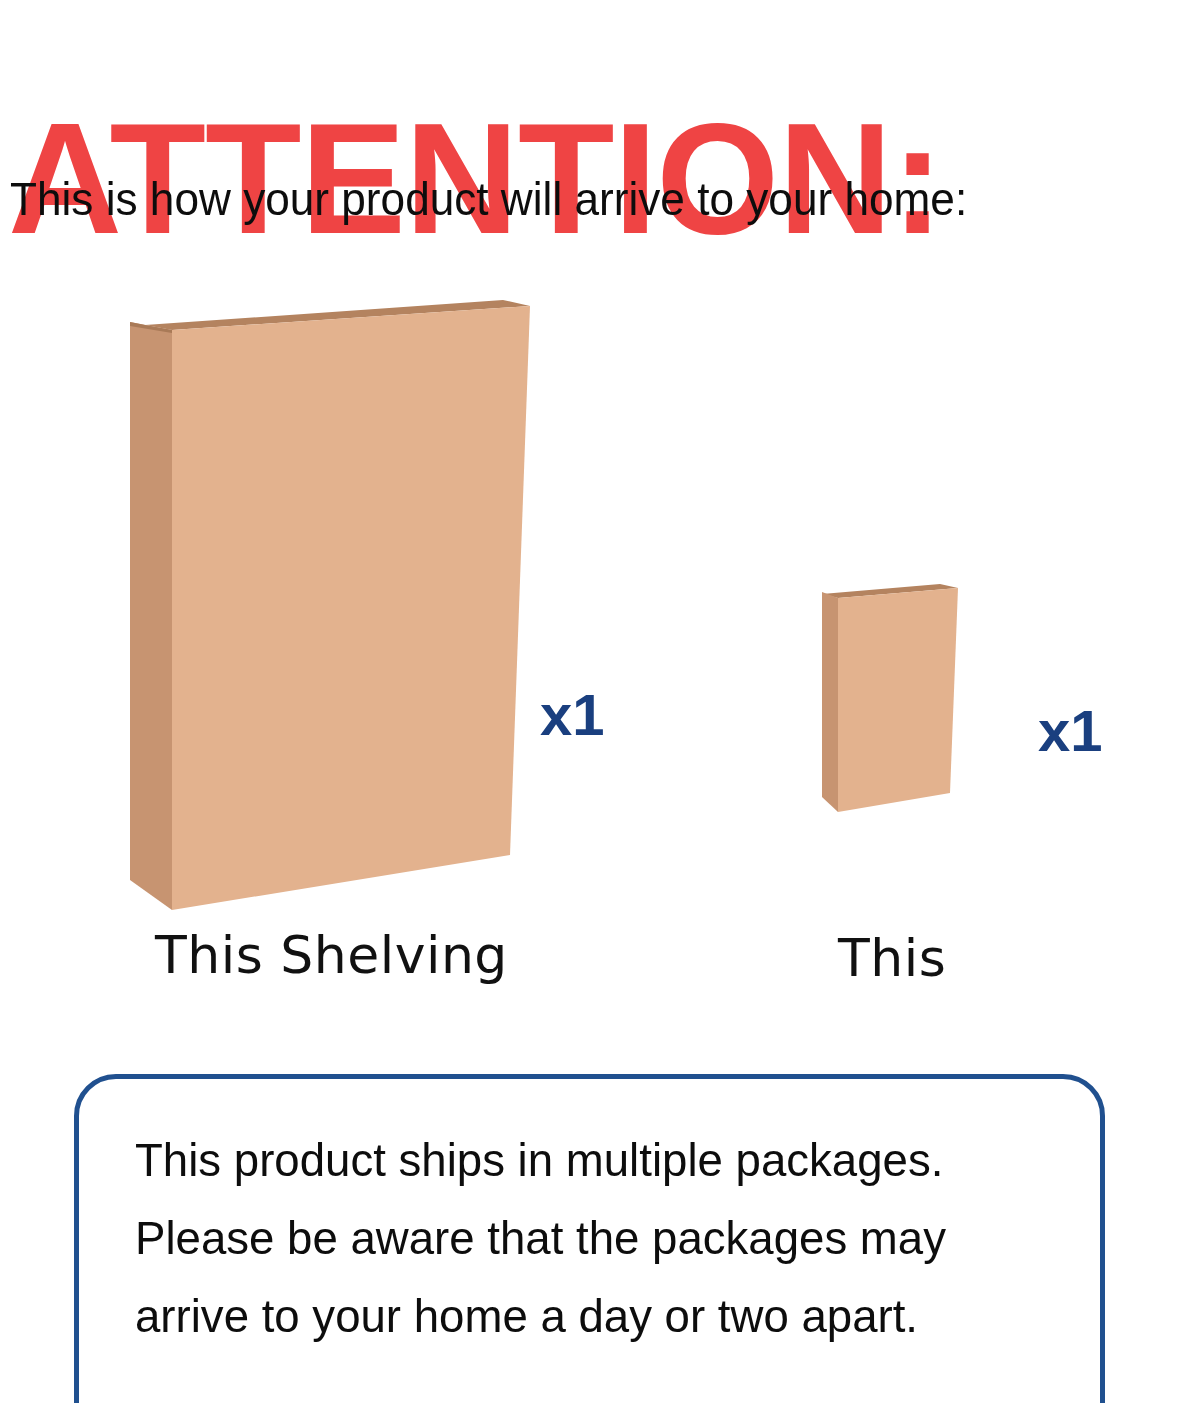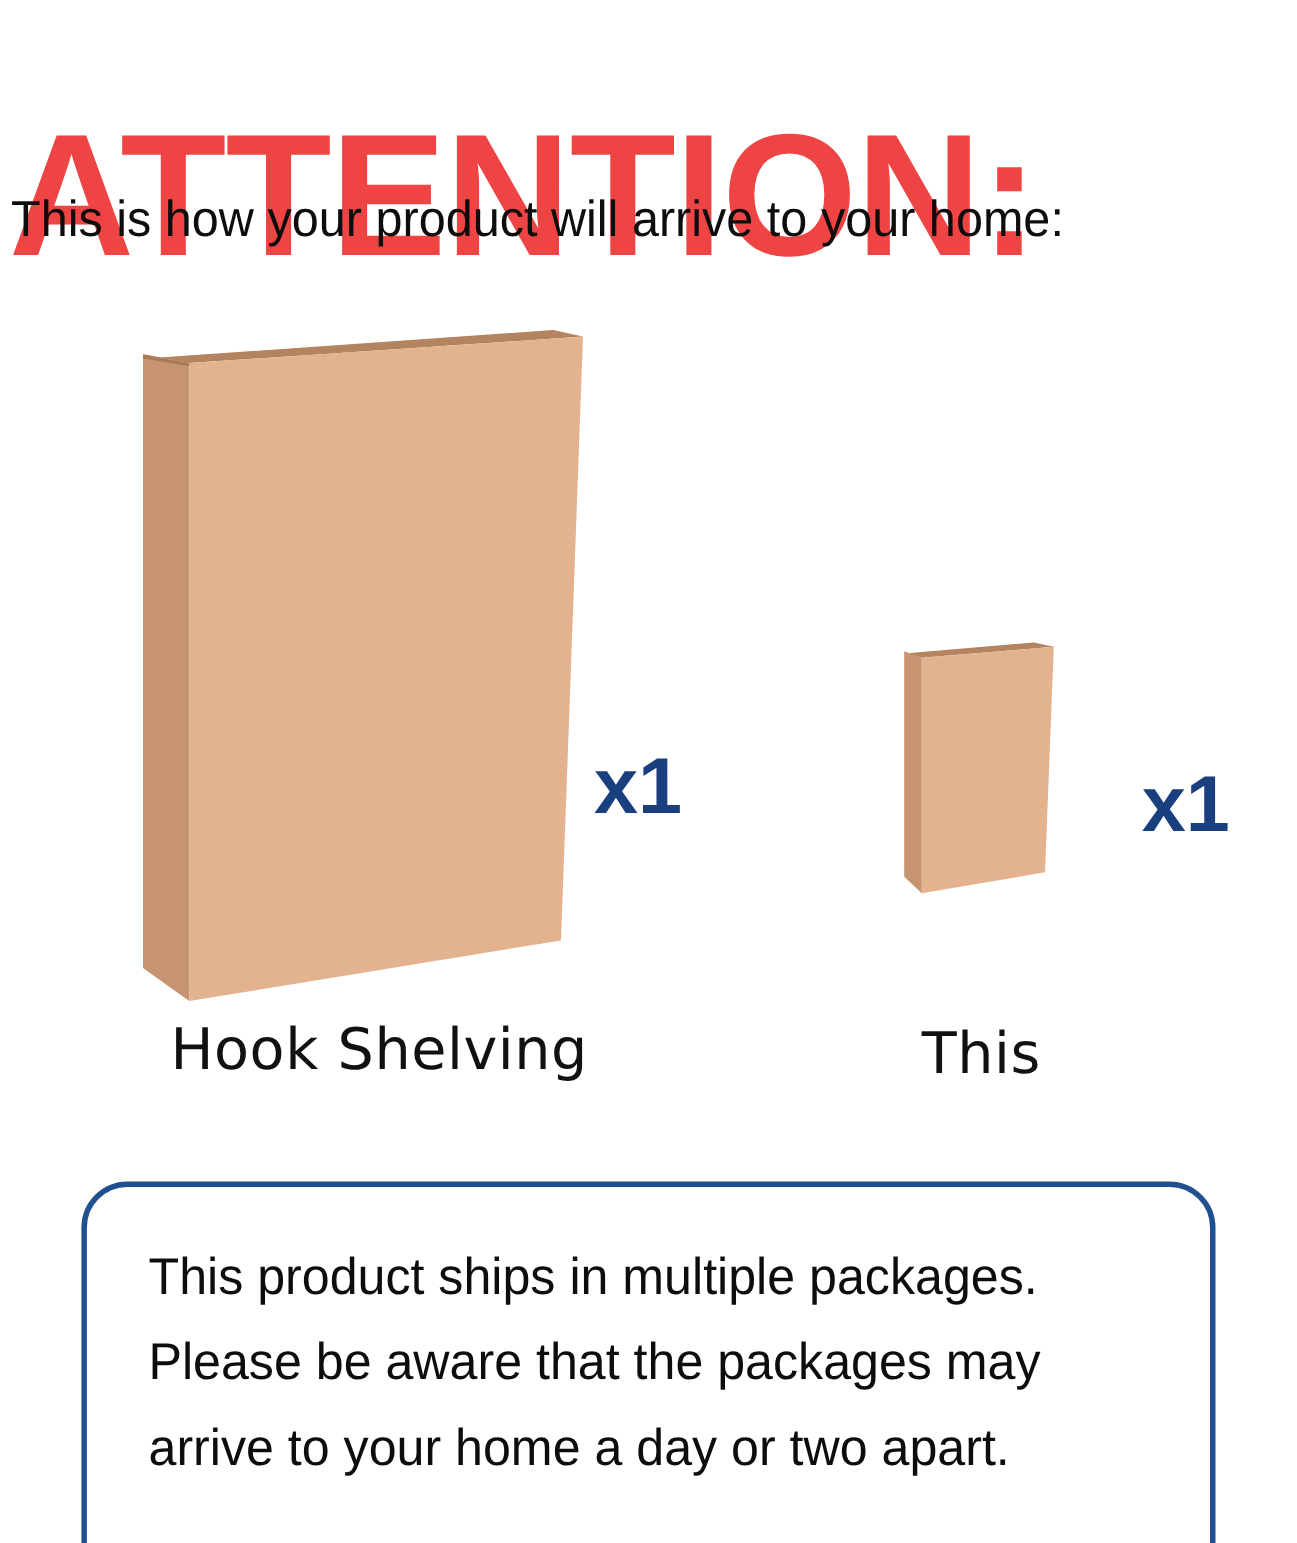--- a/index.html
+++ b/index.html
@@ -70,21 +70,21 @@
     display: block;
     width: 1179px;
     height: 1030px;
   }
 
   
   .qty {
     position: absolute;
     font-family: "Liberation Sans", sans-serif;
     font-weight: bold;
-    font-size: 72px;
+    font-size: 58px;
     line-height: 86px;
     color: #1a3f7f;
     white-space: nowrap;
   }
   .qty-shelving { left: 540px; top: 672px; }
   .qty-hook     { left: 1038px; top: 688px; }
 
   
   .caption {
     position: absolute;
@@ -154,21 +154,21 @@
         <polygon points="838,598 958,588 950,793 838,812" fill="#e3b28e"></polygon>
       </g>
 
     </svg>
   </div>
 
   <div class="qty qty-shelving">x1</div>
 
   <div class="qty qty-hook">x1</div>
 
-  <div class="caption caption-shelving">Hook Shelving</div>
+  <div class="caption caption-shelving">This Shelving</div>
 
   <div class="caption caption-hook">This</div>
 
   <div class="notice">
     <div class="notice-line">This product ships in multiple packages.</div>
     <div class="notice-line">Please be aware that the packages may</div>
     <div class="notice-line">arrive to your home a day or two apart.</div>
   </div>
 
 </div>

